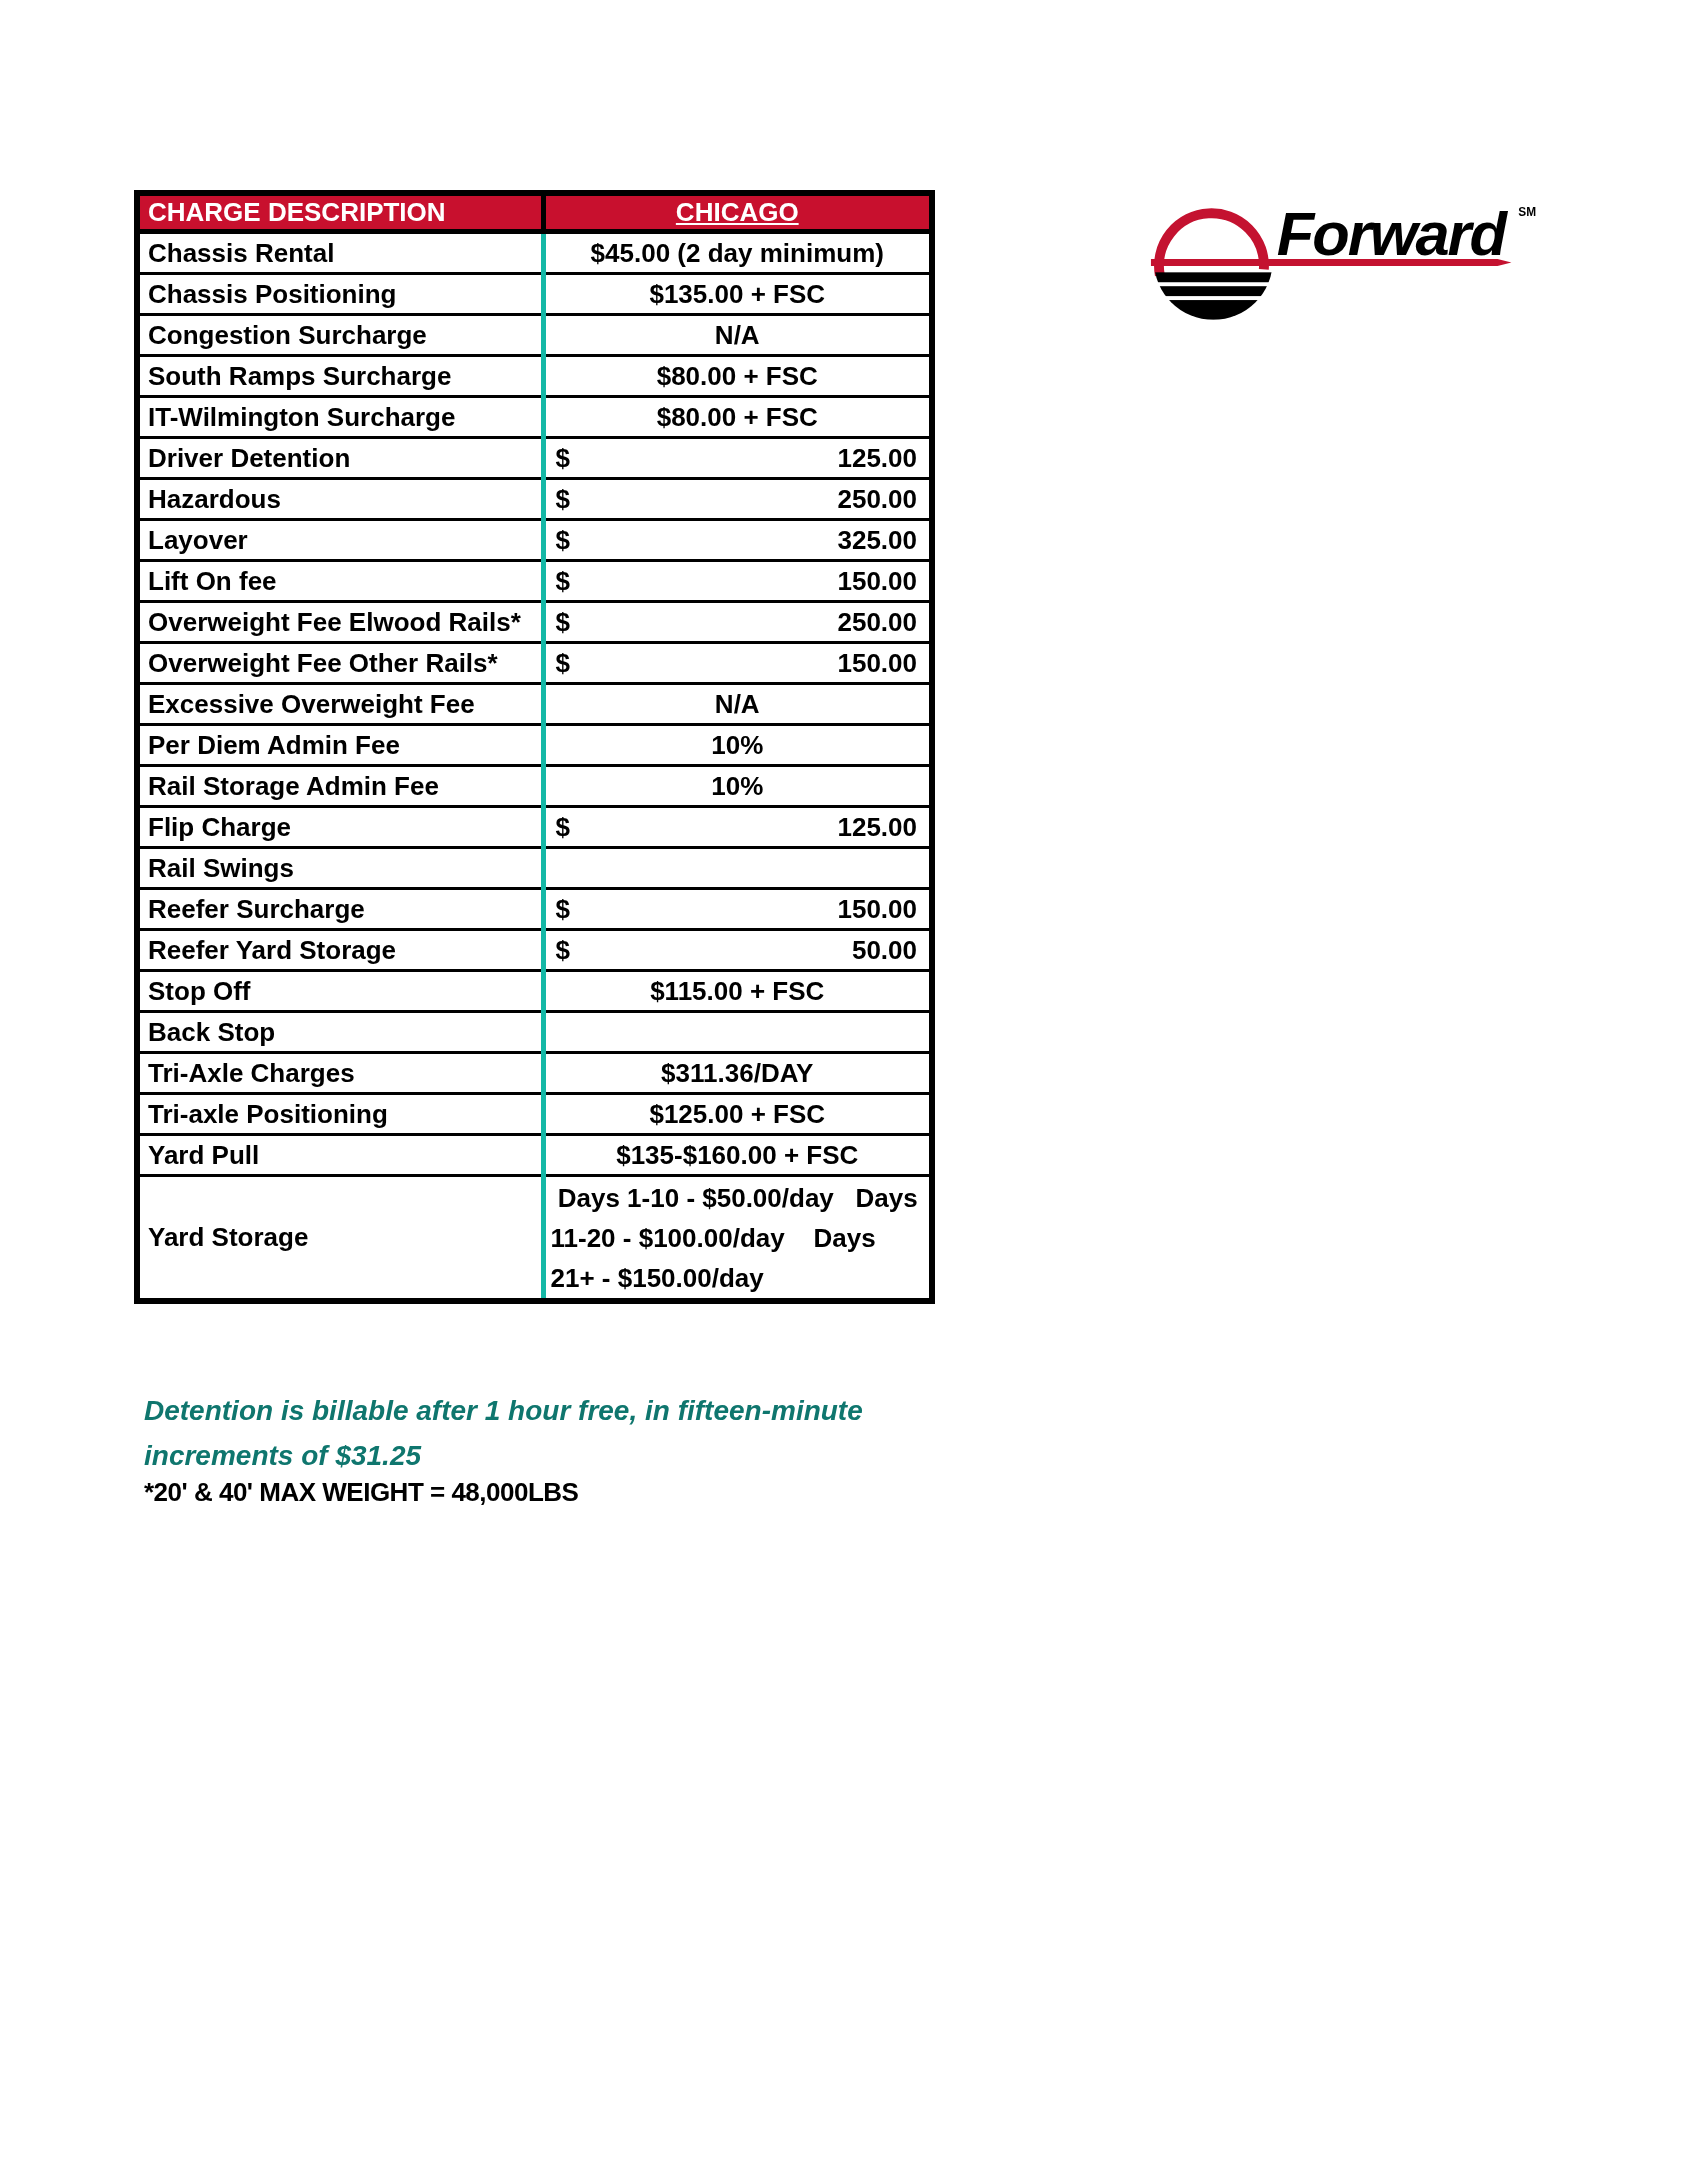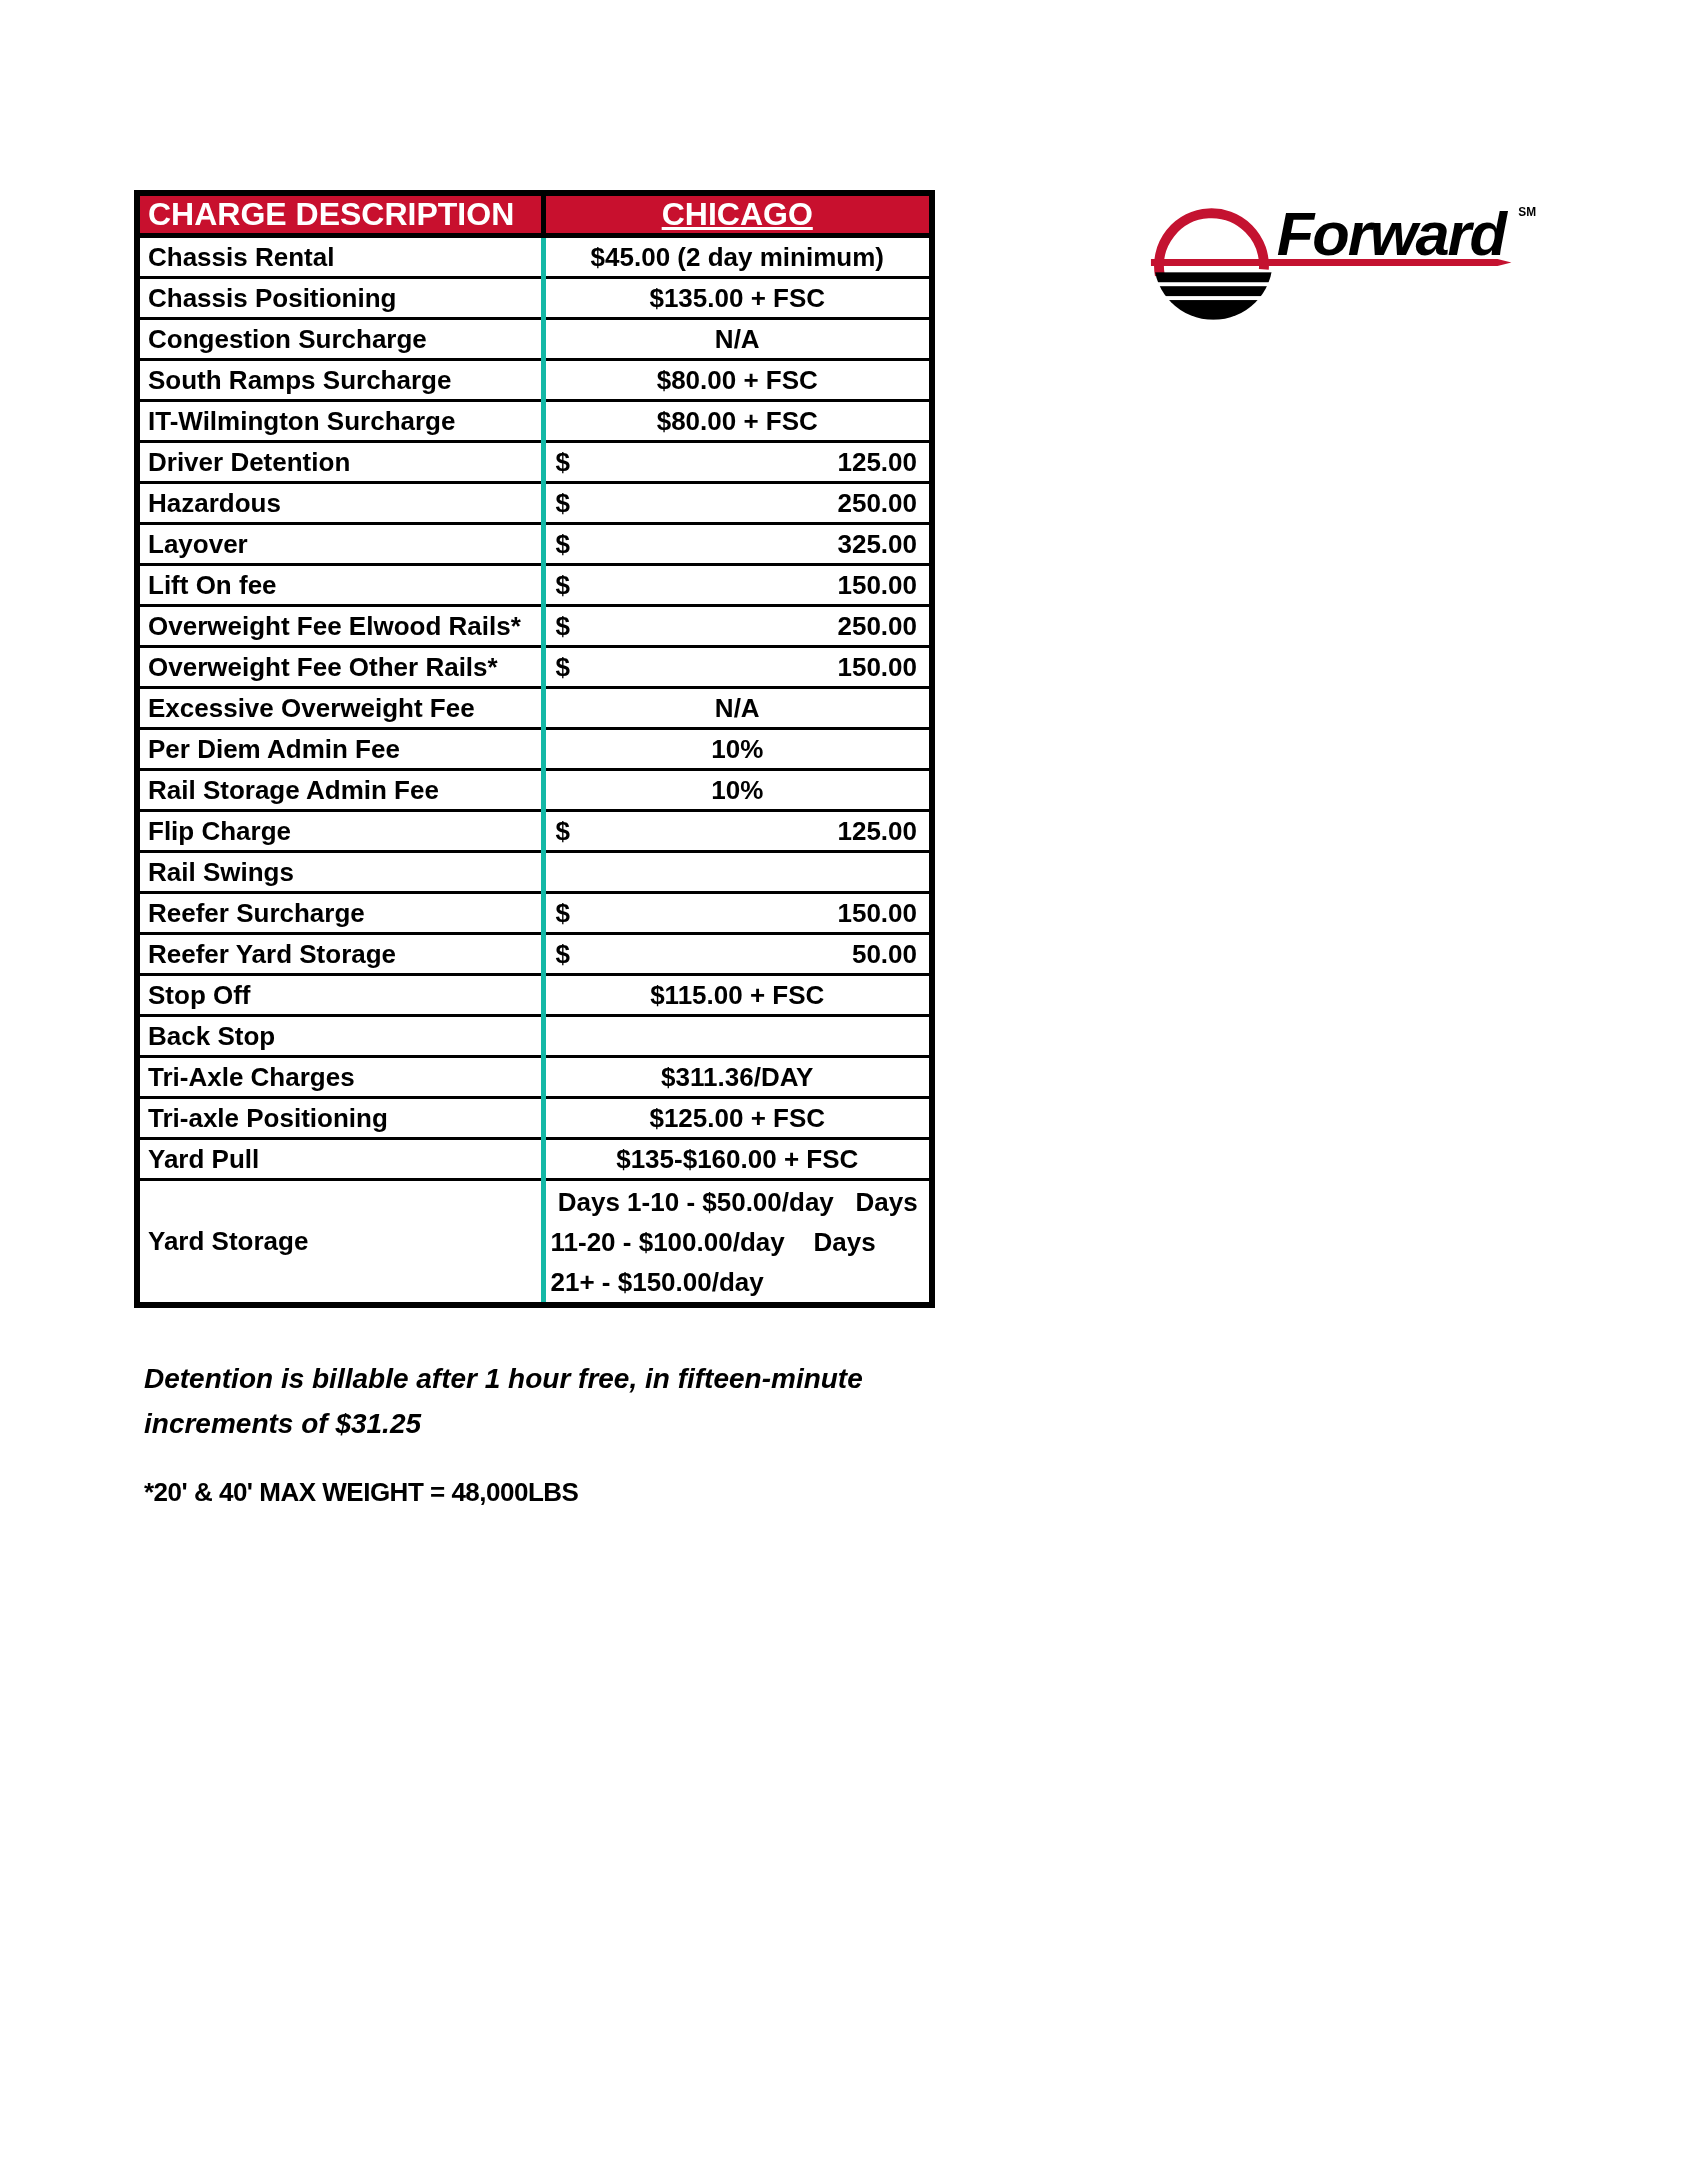--- a/index.html
+++ b/index.html
@@ -21,21 +21,21 @@
     border:6px solid #000;
     font-weight:700;
     font-size:26px;
   }
   table.rates col.c1{width:406px;}
   table.rates col.c2{width:389px;}
   table.rates th{
     height:33px;
     color:#fff;
     border-bottom:5px solid #000;
-    font-size:32px;
+    font-size:26px;
     padding:0;
   }
   table.rates th.h-left{text-align:left;padding-left:8px;}
   table.rates th.h-center{text-align:center;}
   table.rates td{
     border-top:3px solid #000;
     height:38px;
     padding:0;
     overflow:hidden;
     white-space:nowrap;
@@ -230,19 +230,19 @@
       </clipPath>
     <g clip-path="url(#discClip)">
       <rect x="4" y="87" width="130" height="10" fill="#000"></rect>
       <rect x="4" y="101" width="130" height="10" fill="#000"></rect>
       <rect x="4" y="115" width="130" height="20" fill="#000"></rect>
     </g>
     <text x="132" y="70" font-family="Liberation Sans, DejaVu Sans, sans-serif" font-size="62" font-weight="bold" font-style="italic" letter-spacing="-2" fill="#000">Forward</text>
     <text x="376" y="30" font-family="Liberation Sans, DejaVu Sans, sans-serif" font-size="12" font-weight="bold" fill="#000">SM</text>
   </svg>
 
-  <div class="note-detention" style="color: #000000;">Detention is billable after 1 hour free, in fifteen-minute
+  <div class="note-detention" style="color: #0f766e; margin-top: 32px;">Detention is billable after 1 hour free, in fifteen-minute
 increments of $31.25</div>
 
   <div class="note-maxweight">*20' &amp; 40' MAX WEIGHT = 48,000LBS</div>
 
 </div>
 
 
 </body></html>

